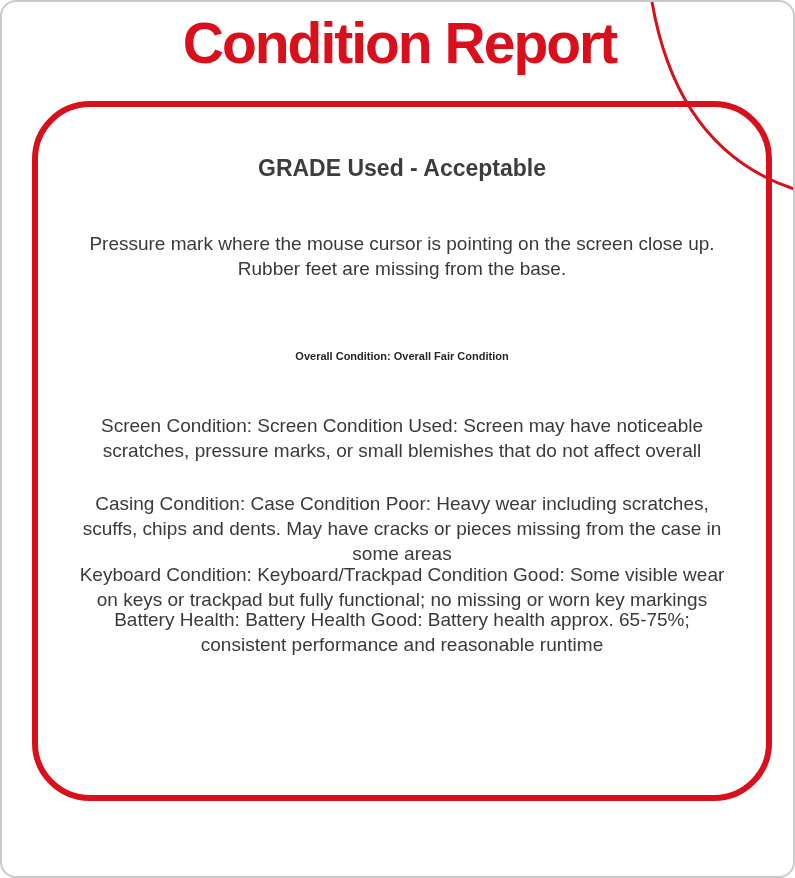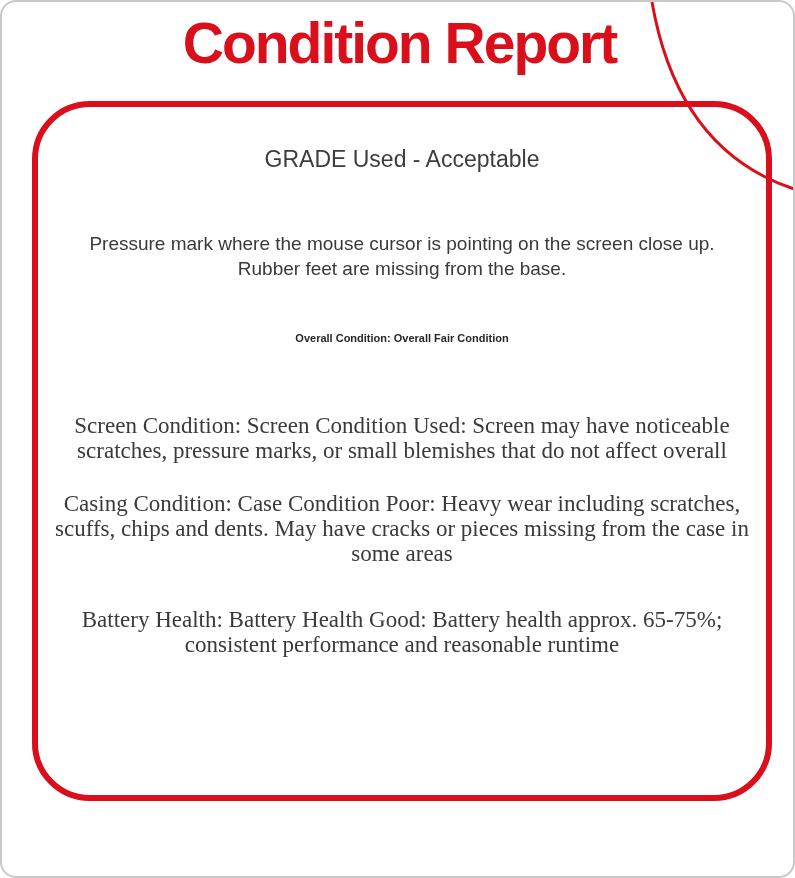--- a/index.html
+++ b/index.html
@@ -38,42 +38,42 @@
     border-radius:58px;
     background:transparent;
   }
   .txt{
     position:absolute;
     left:30px;width:740px;
     text-align:center;
     white-space:pre-line;
   }
   .grade-heading{
-    top:143px;
+    top:152px;
     font-size:23px;
     line-height:28px;
     color:#3d3d3d;
+    font-weight:bold;
   }
   .summary{
     top:229px;
     font-size:19px;
     line-height:25px;
     color:#3a3a3a;
   }
   .overall{
-    top:330px;
+    top:348px;
     font-size:11px;
     font-weight:bold;
     color:#262626;
   }
   .section{
-    font-size:23px;
+    font-size:19px;
     line-height:25px;
     color:#3a3a3a;
-    font-family:Liberation Serif, serif;
   }
   .section-screen{top:411px;}
   .section-casing{top:489px;text-align:center;}
   .section-keyboard{top:560px;}
   .section-battery{top:605px;text-align:center;}
 </style>
 </head>
 <body>
 
 <div class="canvas">
@@ -93,17 +93,19 @@
 
   <div class="txt overall">Overall Condition: Overall Fair Condition</div>
 
   <div class="txt section section-screen">Screen Condition: Screen Condition Used: Screen may have noticeable
 scratches, pressure marks, or small blemishes that do not affect overall</div>
 
   <div class="txt section section-casing">Casing Condition: Case Condition Poor: Heavy wear including scratches,
 scuffs, chips and dents. May have cracks or pieces missing from the case in
 some areas</div>
 
+  <div class="txt section section-keyboard">Keyboard Condition: Keyboard/Trackpad Condition Good: Some visible wear
+on keys or trackpad but fully functional; no missing or worn key markings</div>
 
   <div class="txt section section-battery">Battery Health: Battery Health Good: Battery health approx. 65-75%;
 consistent performance and reasonable runtime</div>
 
 </div>
 
 </body></html>

